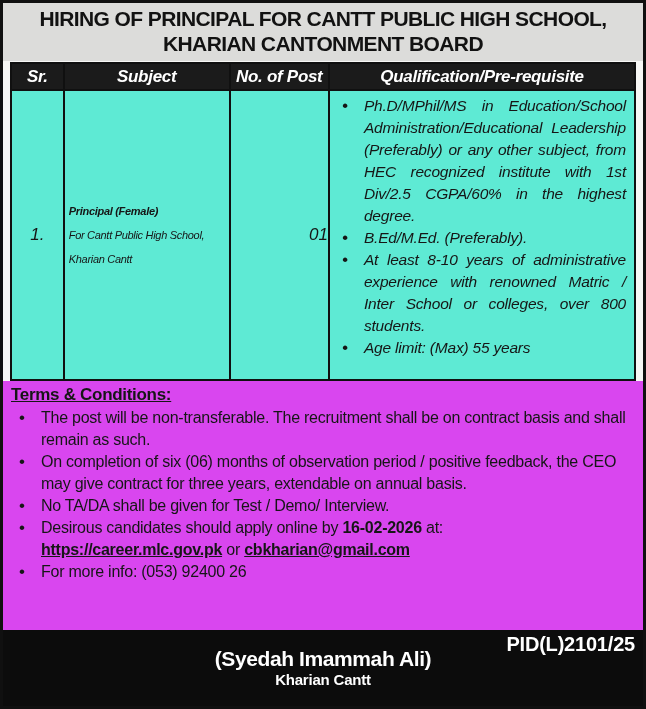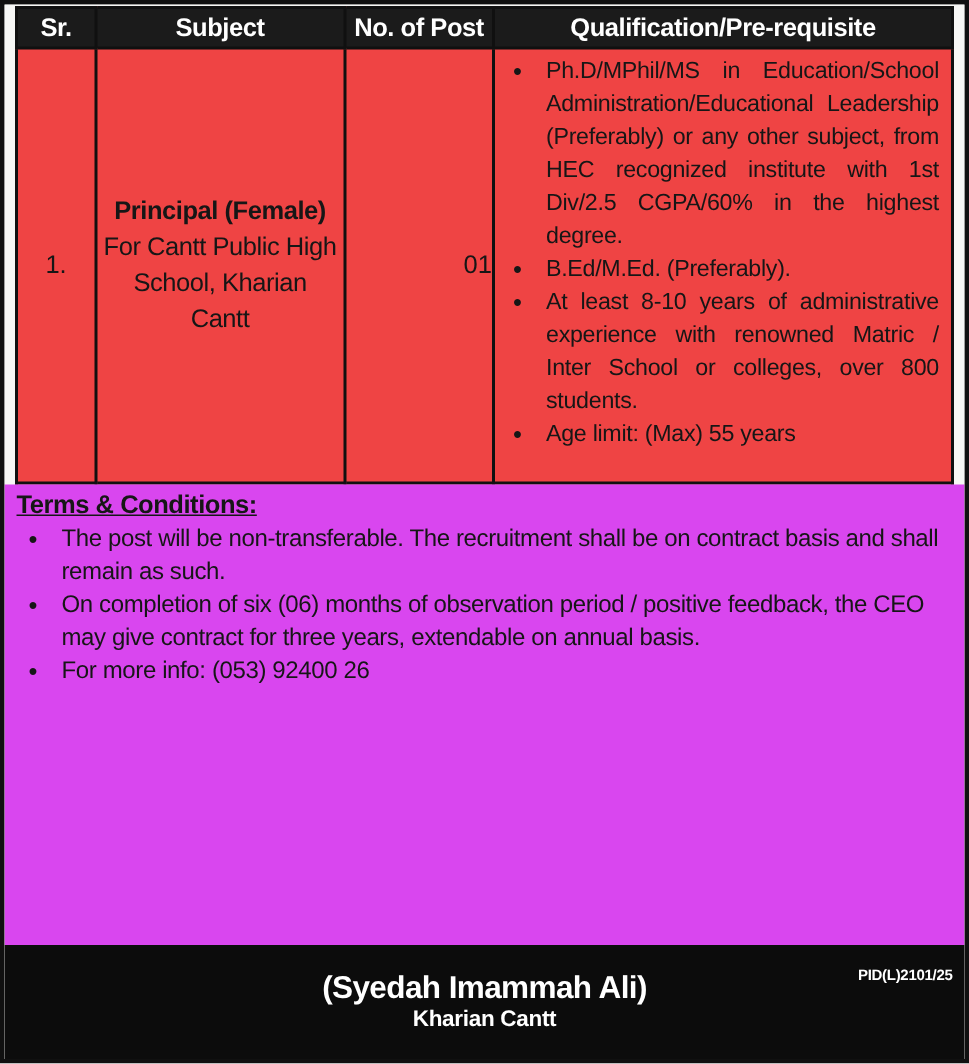--- a/index.html
+++ b/index.html
@@ -27,36 +27,37 @@
     letter-spacing:-0.6px;
     color:#121212;
     white-space:nowrap;
   }
 
   
   .table-wrap { padding:1px 7px 0; background:#f7f7f5; }
   table.job {
     width:100%;
     border-collapse:collapse;
-    background:#ef4444;
+    background:#5eead4;
+    font-style:italic;
   }
   table.job th, table.job td {
     border:2px solid #101010;
   }
   table.job th {
     background:#1b1b1b;
     color:#fff;
     font-size:17px;
     letter-spacing:-0.3px;
     font-weight:700;
     height:27px;
     padding:2px 4px;
   }
   td.c-sr   { width:53px;  text-align:center; vertical-align:middle; font-size:17px; }
-  td.c-sub  { width:167px; text-align:center; vertical-align:middle; font-size:17px; line-height:24px; letter-spacing:-0.3px; padding:4px; }
+  td.c-sub  { width:167px; text-align:left; vertical-align:middle; font-size:11px; line-height:24px; letter-spacing:-0.3px; padding:4px; }
   td.c-post { width:100px; text-align:right; vertical-align:middle; font-size:17px; }
   td.c-qual { width:307px; vertical-align:top; padding:4px 4px 4px 0; }
   .sub-title { font-weight:700; }
   ul.quals { list-style:none; height:280px; }
   ul.quals li {
     position:relative;
     padding-left:34px;
     font-size:15.5px;
     line-height:22px;
     letter-spacing:-0.2px;
@@ -106,29 +107,33 @@
     height:76px;
     position:relative;
     display:flex; flex-direction:column;
     align-items:center; justify-content:center;
     text-align:center;
     flex:0 0 auto;
   }
   .footer .f-name { font-weight:700; font-size:21px; line-height:24px; letter-spacing:-0.4px; }
   .footer .f-line { font-weight:700; font-size:15px; line-height:18px; letter-spacing:-0.2px; }
   .footer .f-pid {
-    position:absolute; top:15px; right:8px;
-    font-weight:700; font-size:10px; letter-spacing:-0.2px;
+    position:absolute; top:3px; right:8px;
+    font-weight:700; font-size:20px; letter-spacing:-0.2px;
   }
 </style>
 </head>
 <body>
 
 <div class="ad">
 
+  <div class="title-band">
+    <div class="t-line">HIRING OF PRINCIPAL FOR CANTT PUBLIC HIGH SCHOOL,</div>
+    <div class="t-line">KHARIAN CANTONMENT BOARD</div>
+  </div>
 
   <div class="table-wrap">
     <table class="job">
       <thead>
         <tr>
           <th>Sr.</th>
           <th>Subject</th>
           <th>No. of Post</th>
           <th>Qualification/Pre-requisite</th>
         </tr>
@@ -152,20 +157,24 @@
         </tr>
       </tbody>
     </table>
   </div>
 
   <div class="terms">
     <div class="terms-heading">Terms &amp; Conditions:</div>
     <ul class="terms-list">
       <li>The post will be non-transferable. The recruitment shall be on contract basis and shall remain as such.</li>
       <li>On completion of six (06) months of observation period / positive feedback, the CEO may give contract for three years, extendable on annual basis.</li>
+      <li>No TA/DA shall be given for Test / Demo/ Interview.</li>
+      <li><span>Desirous candidates should apply online by </span><b>16-02-2026</b><span> at:</span><br>
+        <a class="link">https://career.mlc.gov.pk</a><span> or </span><a class="link">cbkharian@gmail.com</a>
+      </li>
       <li>For more info: (053) 92400 26</li>
     </ul>
   </div>
 
   <div class="footer">
     <div class="f-pid">PID(L)2101/25</div>
     <div class="f-name">(Syedah Imammah Ali)</div>
     <div class="f-line">Kharian Cantt</div>
   </div>
 

